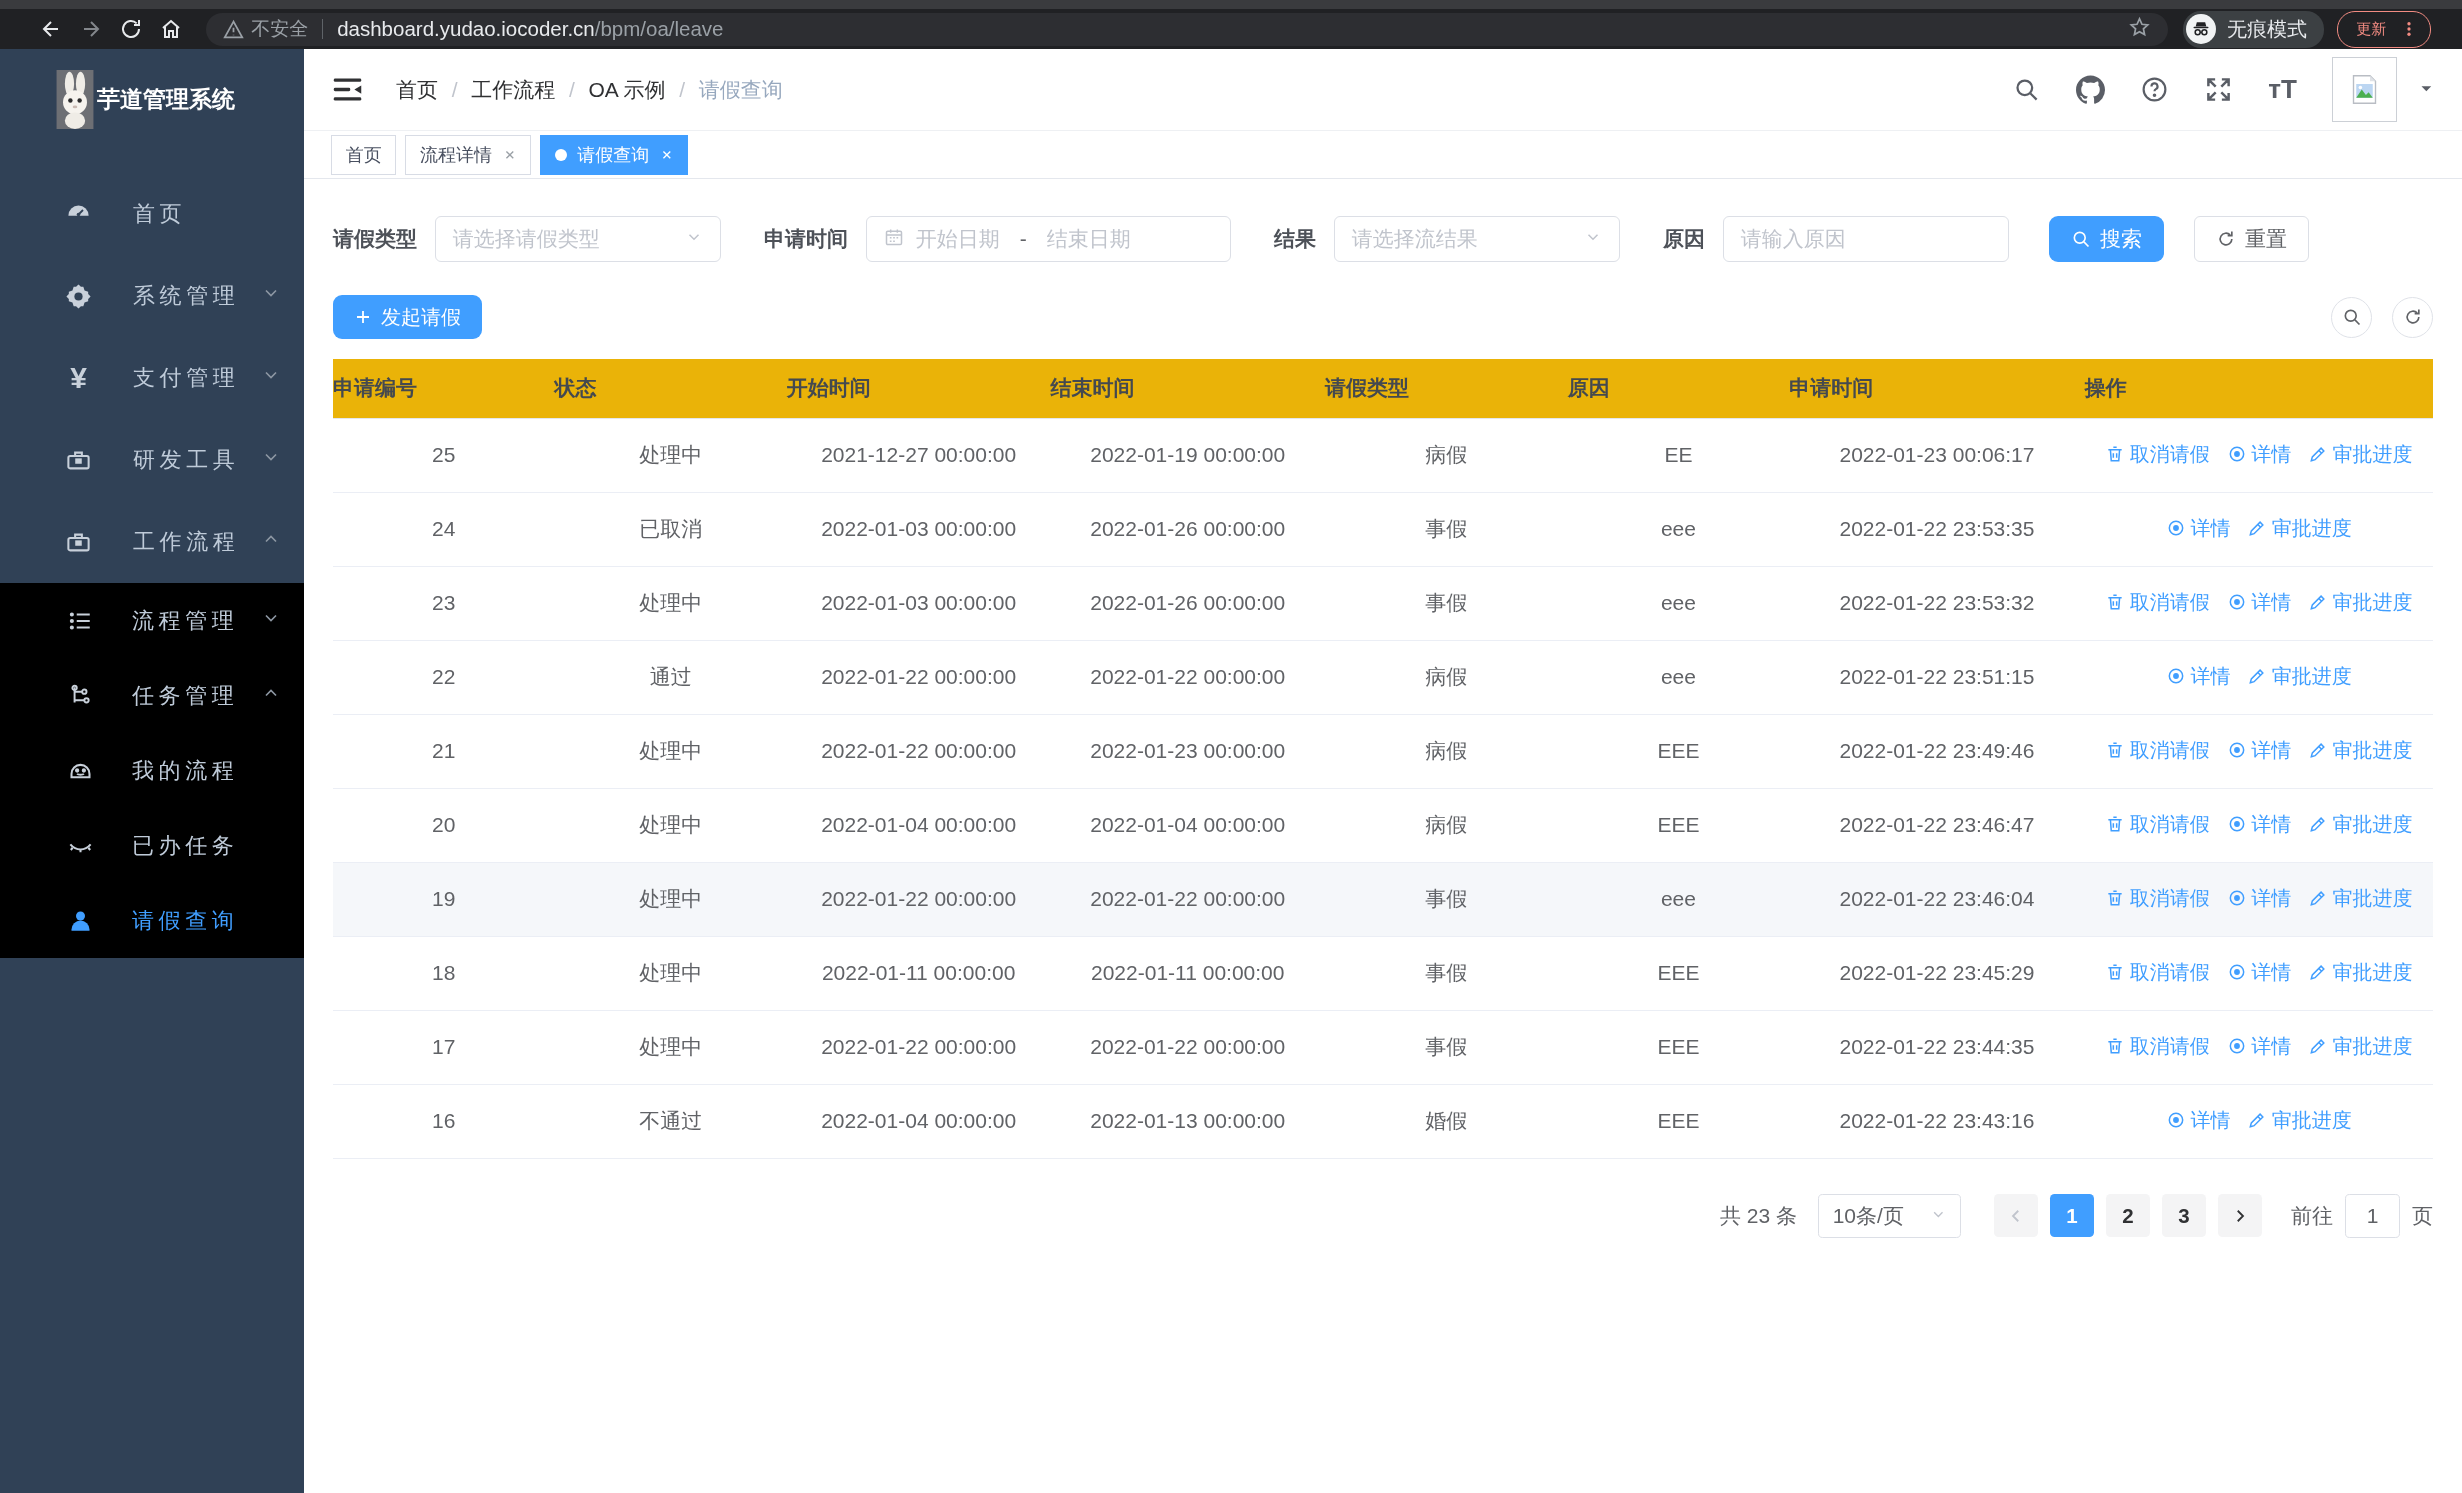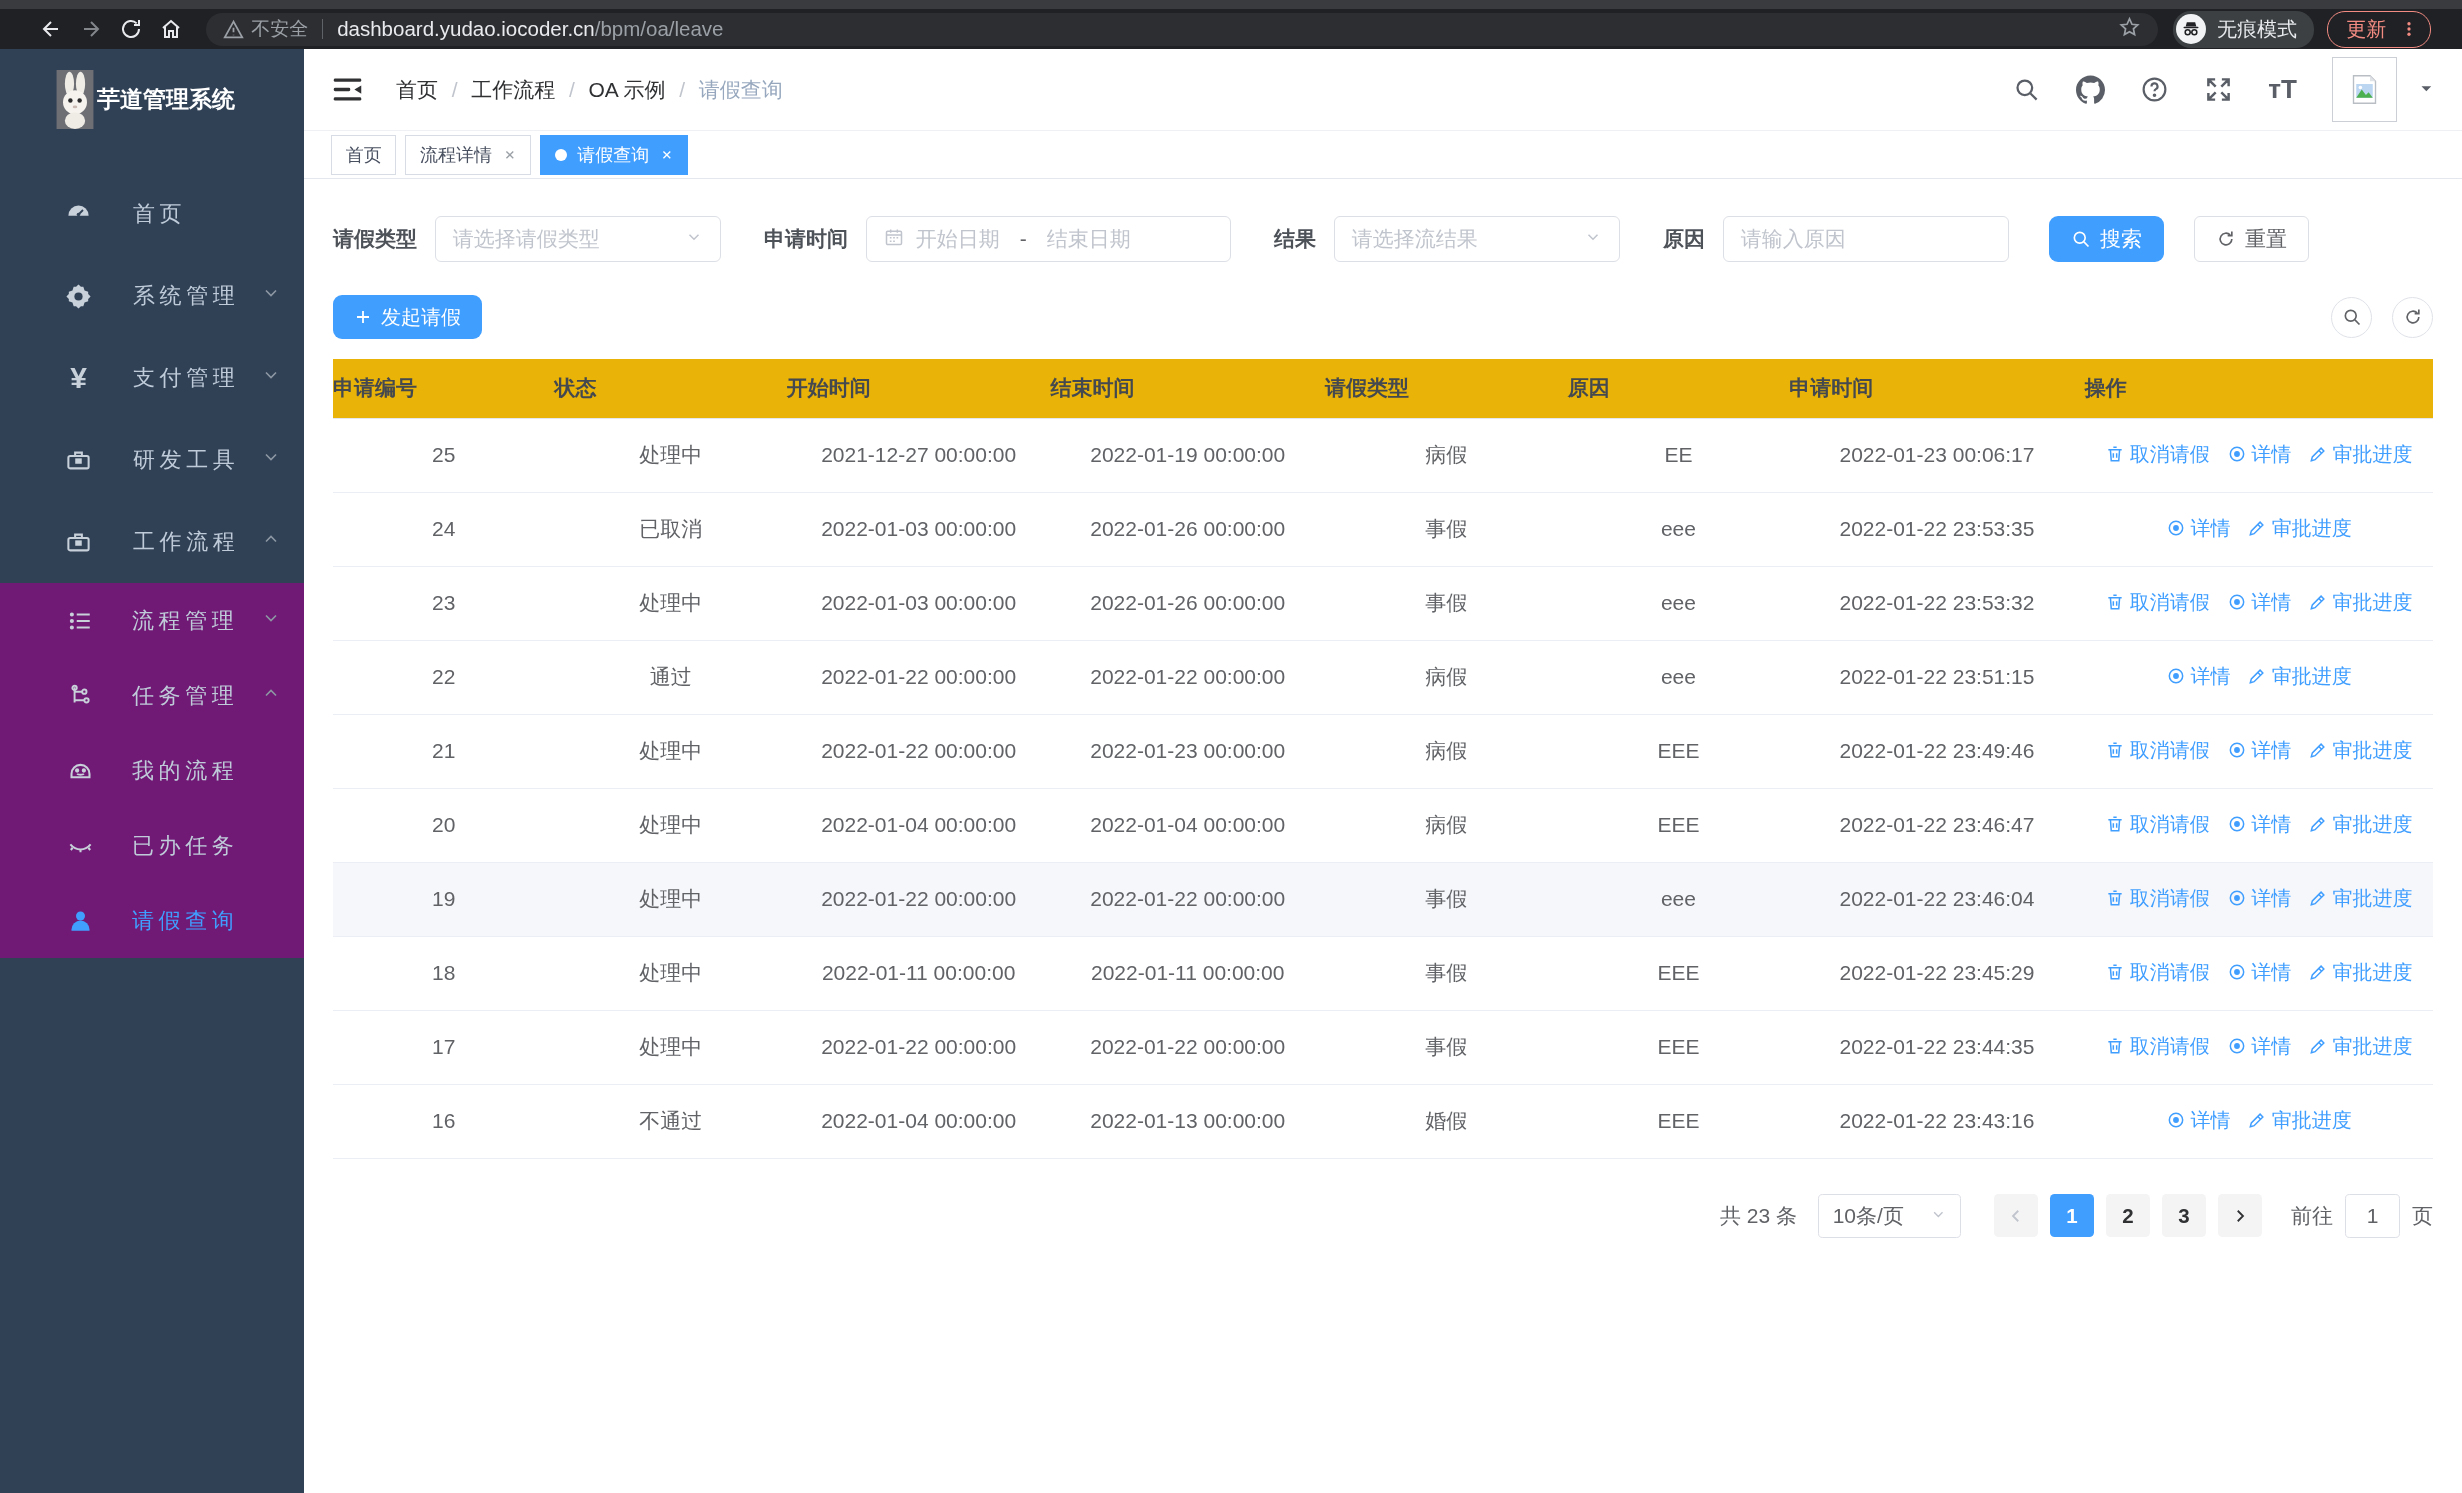--- a/index.html
+++ b/index.html
@@ -17,36 +17,36 @@
   .sec-label { color:#9aa0a6; font-size:19px; margin-left:7.6px; }
   .url-div { width:1.5px; height:20px; background:#5f6368; margin:0 13.7px; }
   .url-host { color:#e8eaed; font-size:20.5px; }
   .url-path { color:#9aa0a6; font-size:20.5px; }
   .incog-pill { height:37px; background:#3c4043; border-radius:18px; display:flex; align-items:center;
     padding:3px 16.7px 3px 3.8px; margin-right:13.7px; }
   .incog-circle { width:30px; height:30px; background:#f1f3f4; border-radius:50%;
     display:flex; align-items:center; justify-content:center; margin-right:10.6px; }
   .incog-label { color:#e8eaed; font-size:20px; }
   .update-pill { height:37px; border:1.5px solid #f28b82; border-radius:18px; display:flex;
-    align-items:center; gap:13.7px; padding:0 12px 0 18px; color:#f28b82; font-size:20px; }
+    align-items:center; gap:13.7px; padding:0 12px 0 18px; color:#f28b82; font-size:15px; }
 
   
   .app { display:flex; height:1445px; }
   .sidebar { width:304px; background:#304156; flex-shrink:0; }
   .logo-row { display:flex; align-items:center; padding:16.7px 0 0 53px; height:84px; }
   .logo-img { width:44px; height:59px; }
   .app-title { color:#fff; font-size:23px; font-weight:bold; white-space:nowrap; }
   .menu { margin-top:40px; }
   .m-item { height:82px; display:flex; align-items:center; padding:0 23px 0 62px;
     color:#bfcbd9; font-size:22px; cursor:pointer; }
   .m-item .m-ic { width:33px; height:33px; display:flex; align-items:center; justify-content:center;
     color:#c8d0da; flex-shrink:0; }
   .m-item .m-lbl { margin-left:38px; letter-spacing:4.6px; }
   .m-item .chev { margin-left:auto; color:#8d97a3; }
-  .submenu { background:#701a75;font-family:Liberation Serif, serif; }
+  .submenu { background:#000000;font-family:Liberation Serif, serif; }
   .s-item { height:75px; display:flex; align-items:center; padding:0 23px 0 65px;
     color:#bfcbd9; font-size:22px; cursor:pointer; }
   .s-item .m-ic { width:30px; height:30px; display:flex; align-items:center; justify-content:center; color:#c8d0da; }
   .s-item .m-lbl { margin-left:37px; letter-spacing:4.6px; }
   .s-item .chev { margin-left:auto; color:#8d97a3; }
   .s-child { }
   .s-item.active { color:#409eff; }
   .s-item.active .m-ic { color:#409eff; }
 
   .main { flex:1; display:flex; flex-direction:column; background:#fff; min-width:0; }

